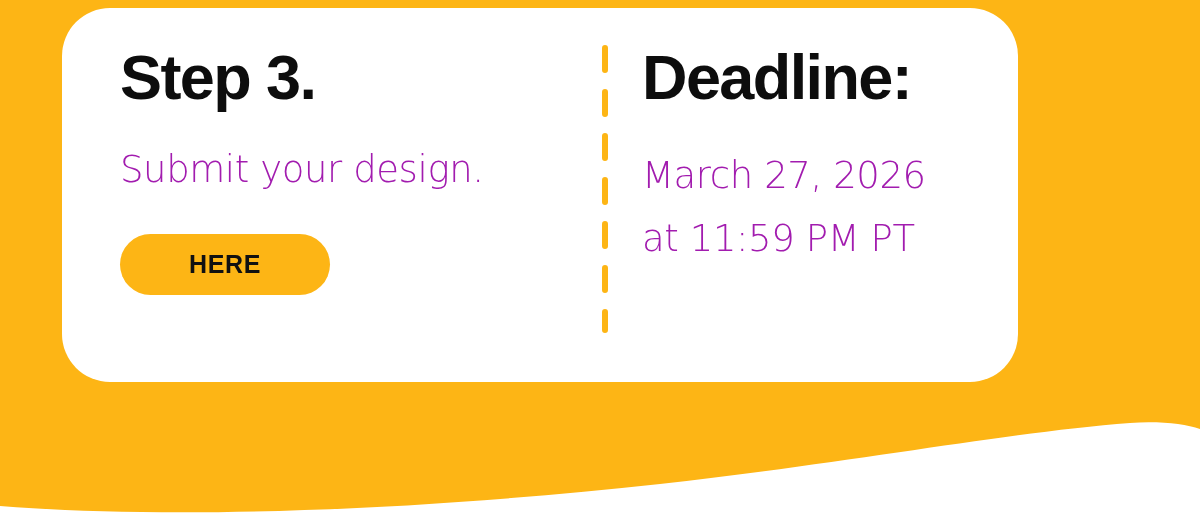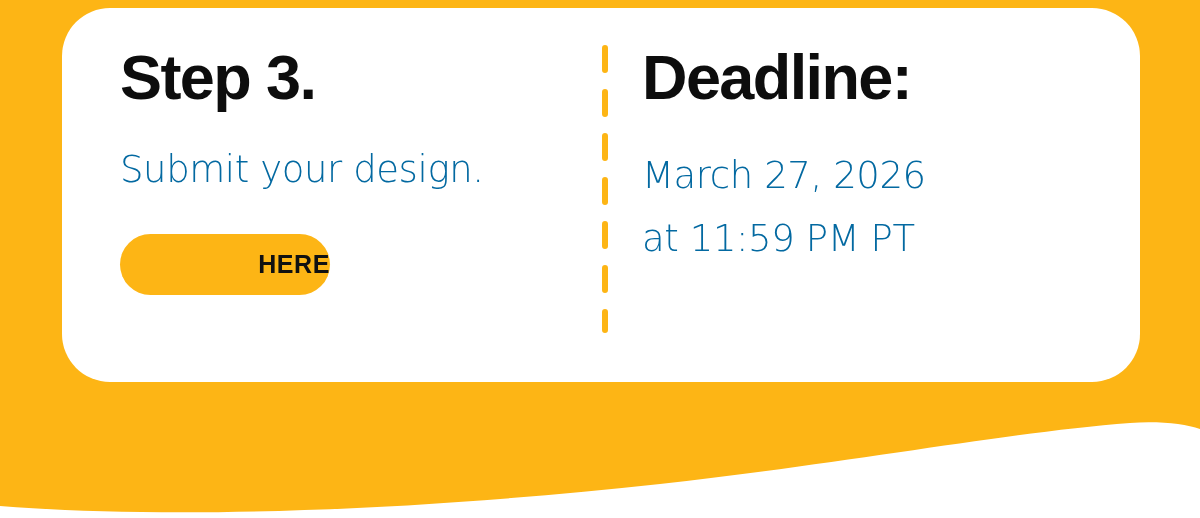--- a/index.html
+++ b/index.html
@@ -28,21 +28,21 @@
     height: 130px;
     display: block;
     pointer-events: none;
   }
 
   
   #card {
     position: absolute;
     left: 62px;
     top: 8px;
-    width: 1078px;
+    width: 956px;
     height: 374px;
     background: #ffffff;
     border-radius: 48px;
     z-index: 2;
   }
 
   
   #left-col {
     position: absolute;
     left: 58px;      
@@ -61,31 +61,31 @@
     white-space: nowrap;
   }
 
   .subline {
     margin: 0;
     font-family: "DejaVu Sans", "Liberation Sans", sans-serif;
     font-size: 37px;
     line-height: 1.22;
     font-weight: 300;
     letter-spacing: -0.4px;
-    color: #0369a1;
+    color: #a21caf;
     white-space: nowrap;
   }
 
   #sub-step { margin-top: 38px; }
 
   #here-button {
     margin-top: 42px;
     display: inline-flex;
     align-items: center;
-    justify-content: flex-end;
+    justify-content: center;
     width: 210px;
     height: 61px;
     background: #FDB515;
     border: none;
     border-radius: 999px;
     cursor: pointer;
     padding: 0;
   }
   #here-label {
     font-family: "Liberation Sans", "DejaVu Sans", sans-serif;

